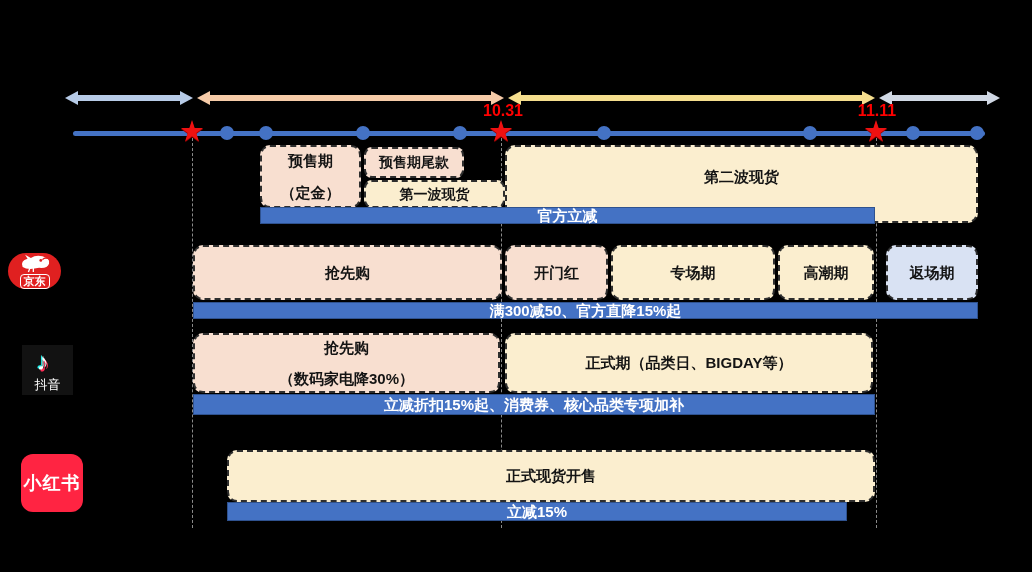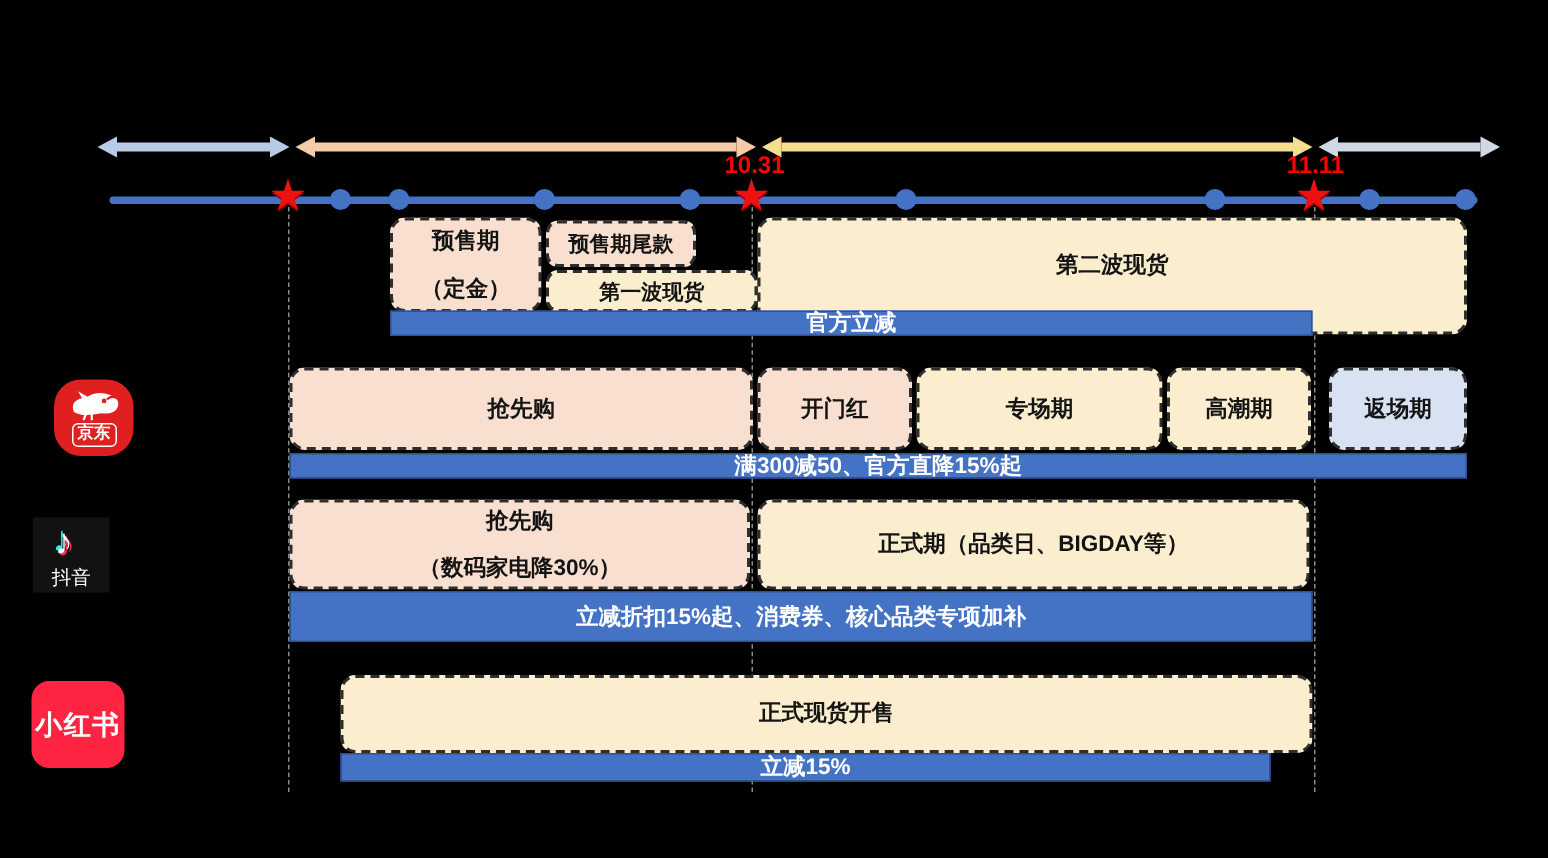--- a/index.html
+++ b/index.html
@@ -49,21 +49,21 @@
     color:#fff;font-weight:bold;font-size:15px;display:flex;align-items:center;justify-content:center;
     line-height:1;z-index:4;}
 
   
   .logo-tmall{position:absolute;left:15px;top:153px;width:70px;height:69px;background:#fff;
     display:flex;flex-direction:column;align-items:center;justify-content:center;gap:1px;z-index:5;}
   .tm-title{color:var(--tmall-red);font-weight:bold;font-size:19px;line-height:1;}
   .tm-sub{color:var(--tmall-red);font-weight:bold;font-size:6.5px;letter-spacing:.5px;line-height:1;}
   .tm-cat{width:46px;height:26px;margin-top:2px;}
 
-  .logo-jd{position:absolute;left:36px;top:253px;width:53px;height:51px;background:var(--jd-red);
+  .logo-jd{position:absolute;left:8px;top:253px;width:53px;height:36px;background:var(--jd-red);
     border-radius:18px;display:flex;flex-direction:column;align-items:center;justify-content:center;z-index:5;}
   .jd-dog{width:38px;height:22px;}
   .jd-text{margin-top:1px;color:#fff;font-weight:bold;font-size:11px;line-height:1.2;
     border:1.5px solid #fff;border-radius:4px;padding:0 3px;}
 
   .logo-douyin{position:absolute;left:22px;top:345px;width:51px;height:50px;background:var(--douyin-bg);
     display:flex;flex-direction:column;align-items:center;justify-content:center;z-index:5;}
   .note-wrap{position:relative;width:22px;height:26px;}
   .note{position:absolute;left:0;top:0;font-size:24px;line-height:1;font-weight:bold;}
   .note.cyan{color:#25F4EE;transform:translate(-1.5px,-1.5px);}
@@ -174,21 +174,21 @@
     </span>
     <span class="dy-text">抖音</span>
   </div>
   <div class="pbox f-salmon" style="left:193px;top:333px;width:307px;height:60px;">
     <span>抢先购</span>
     <span>（数码家电降30%）</span>
   </div>
   <div class="pbox f-yellow" style="left:505px;top:333px;width:368px;height:60px;">
     <span>正式期（品类日、BIGDAY等）</span>
   </div>
-  <div class="pbar" style="left:193px;top:394px;width:682px;height:34px;">
+  <div class="pbar" style="left:193px;top:394px;width:682px;height:21px;">
     <span>立减折扣15%起、消费券、核心品类专项加补</span>
   </div>
 
   <div class="logo-xhs">
     <span class="xhs-text">小红书</span>
   </div>
   <div class="pbox f-yellow" style="left:227px;top:450px;width:648px;height:52px;">
     <span>正式现货开售</span>
   </div>
   <div class="pbar" style="left:227px;top:502px;width:620px;height:19px;">

